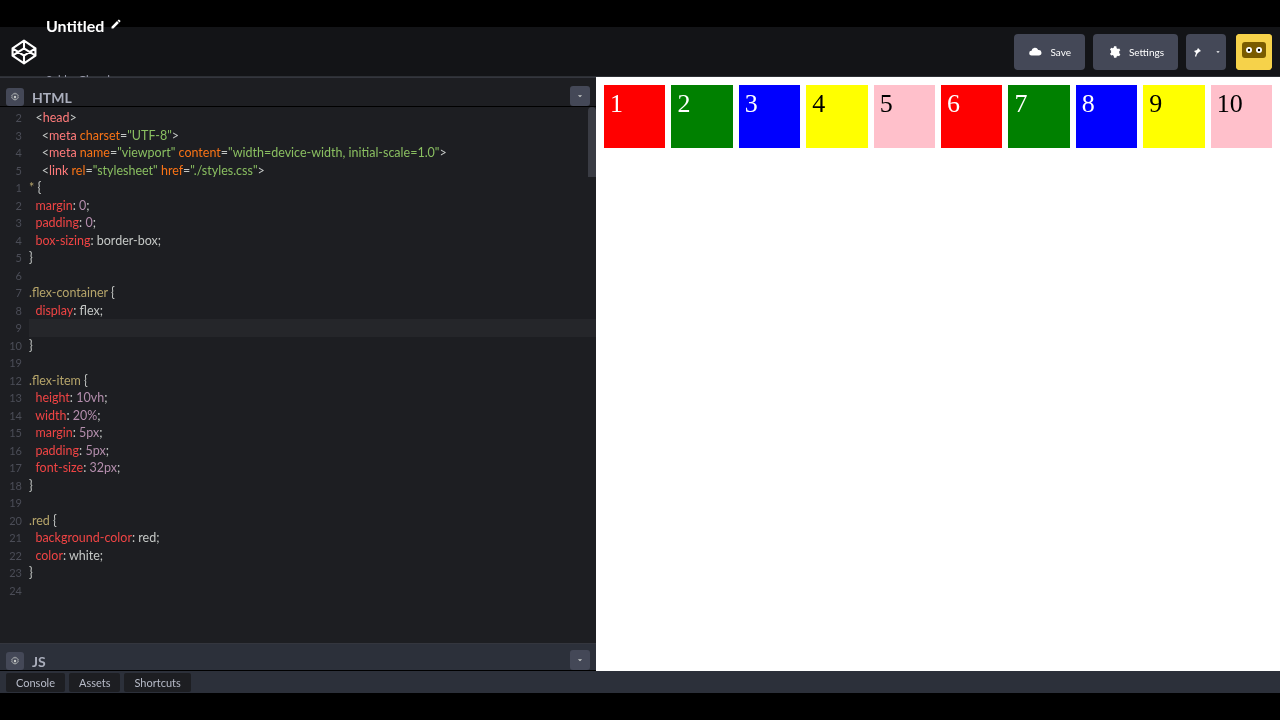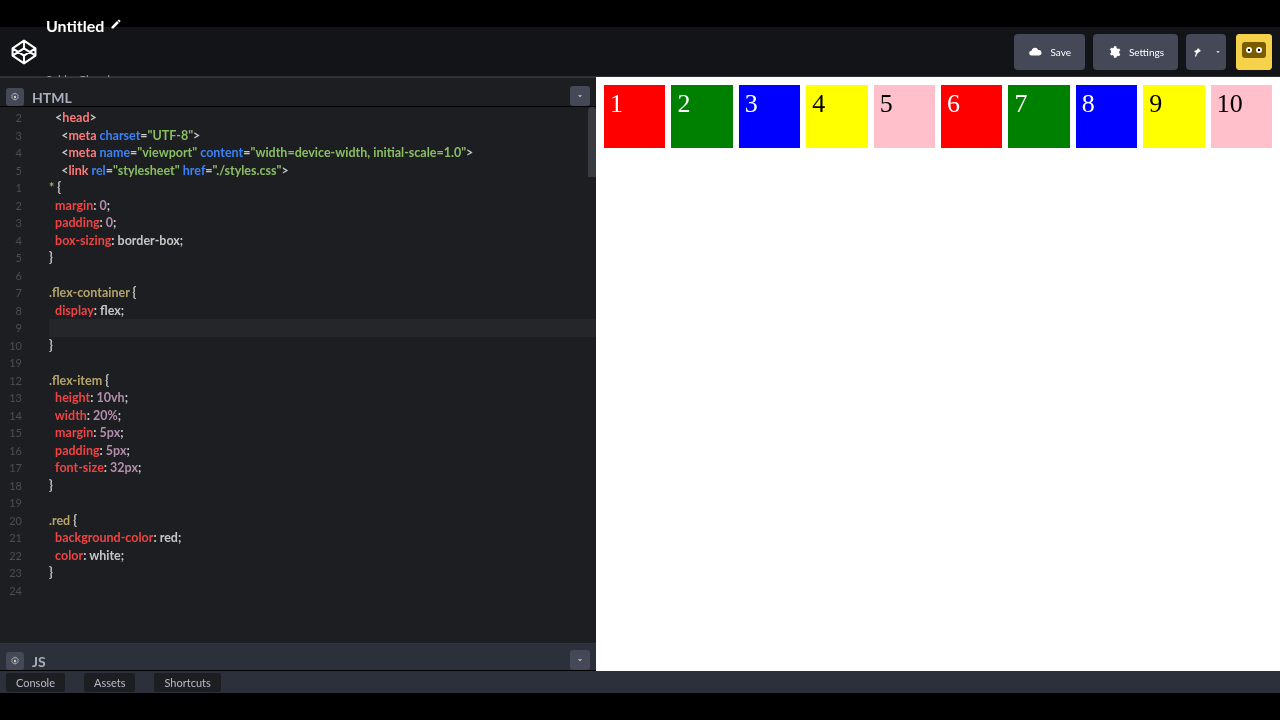--- a/index.html
+++ b/index.html
@@ -21,42 +21,42 @@
   
   .main { flex:1; display:flex; min-height:0; }
   .editors { width:596px; display:flex; flex-direction:column; min-width:0; background:#1d1e22; }
   .panel-header { height:30px; background:#1d1e22; border-top:1px solid #34363e; border-bottom:1px solid #000; display:flex; align-items:flex-end; padding:0 6px; color:#aaaebc; font-size:14px; font-weight:700; }
   .panel-header .gear { width:18px; height:18px; background:#444857; border-radius:3px; display:flex; align-items:center; justify-content:center; margin-right:8px; }
   .panel-header .chev { margin-left:auto; width:20px; height:20px; background:#444857; border-radius:3px; display:flex; align-items:center; justify-content:center; }
   .code { font-family:Consolas,"Courier New",monospace; font-size:12.5px; line-height:17.5px; padding:2px 0; position:relative; overflow:hidden; }
   .code-inner { position:relative; }
   .gutter-col { position:absolute; left:0; top:0; bottom:0; width:28px; }
   .gutter-col div { color:#4b4d57; text-align:right; padding-right:6px; height:17.5px; font-size:11px; }
-  .lines { margin-left:49px; white-space:pre;font-weight:bold; }
+  .lines { margin-left:29px; white-space:pre; }
   .lines div { height:17.5px; }
   .html-panel { height:100px; display:flex; flex-direction:column; }
   .html-panel .code { flex:1; min-height:0; }
   .css-panel { flex:1; display:flex; flex-direction:column; min-height:0; }
   .css-panel .code { flex:1; min-height:0; overflow:hidden; }
   .js-panel { height:28px; }
   .scrollbar-fake { position:absolute; right:0; top:0; width:8px; height:88px; background:#3a3c44; border-radius:4px; }
   
   .preview { flex:1; background:#fff; padding:5px; overflow:hidden; }
   .flex-container { display:flex; }
   .flex-item { height:63px; width:63px; margin:3px; padding:4px 6px; font-size:26px; font-family:"Times New Roman",serif; font-weight:400; }
   .it-red { background:red; color:#fff; }
   .it-green { background:green; color:#fff; }
   .it-blue { background:blue; color:#fff; }
   .it-yellow { background:yellow; color:#000; }
   .it-pink { background:pink; color:#000; }
   
-  .footer { height:22px; background:#2c303a; display:flex; align-items:center; padding:0 6px; gap:19px;text-align:center;}
+  .footer { height:22px; background:#2c303a; display:flex; align-items:center; padding:0 6px; gap:4px;text-align:center;}
   .f-tab { color:#b7bbc8; font-size:11px; padding:3px 10px; background:#1d1e22; border-radius:2px; cursor:pointer; }
   
-  .t-tag{color:#ff7a7a}.t-attr{color:#3b82f6}.t-str{color:#8abf61}.t-op{color:#c5c8c6}.t-sel{color:#b5a46a}.t-prop{color:#ef4444}.t-num{color:#b48ead}.t-kw{color:#b48ead}
+  .t-tag{color:#ff7a7a}.t-attr{color:#f97316}.t-str{color:#8abf61}.t-op{color:#c5c8c6}.t-sel{color:#b5a46a}.t-prop{color:#ef4444}.t-num{color:#b48ead}.t-kw{color:#b48ead}
   .cursor-line{background:rgba(255,255,255,0.04);}
 </style>
 </head>
 <body>
 
 <div class="letterbox">
 
   <div class="topbar">
     <div class="logo">
       <svg viewBox="0 0 100 100" width="26" height="26" stroke="#fff" stroke-width="8" fill="none" stroke-linejoin="round">

